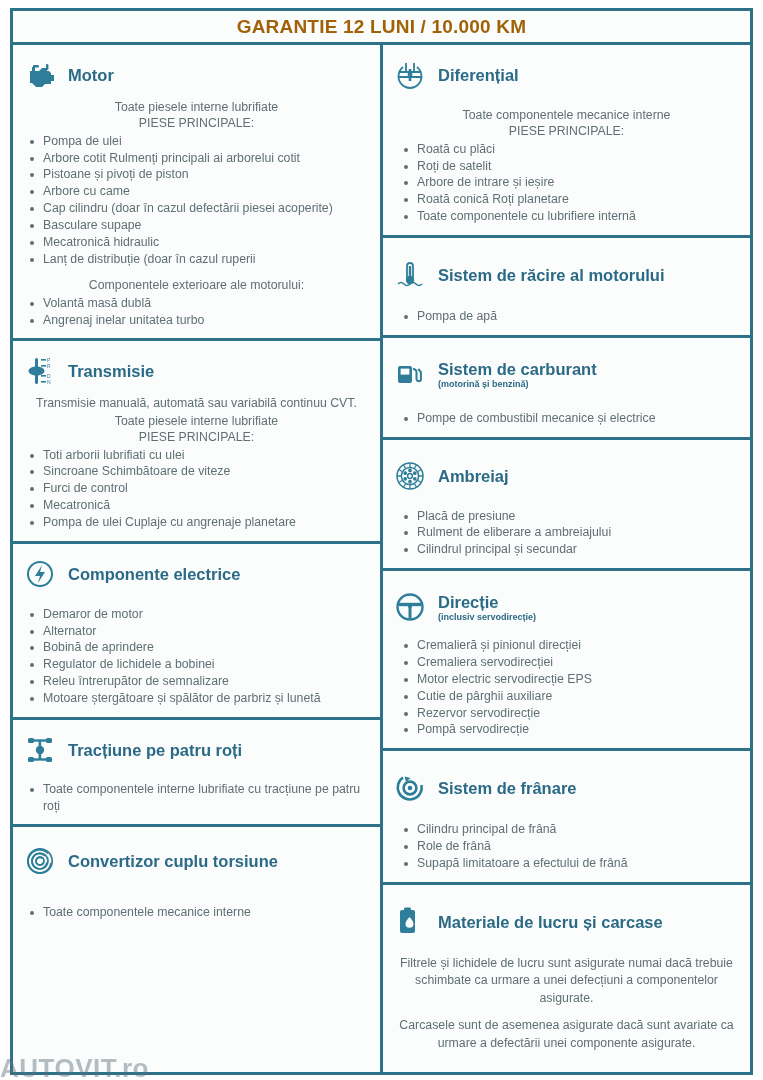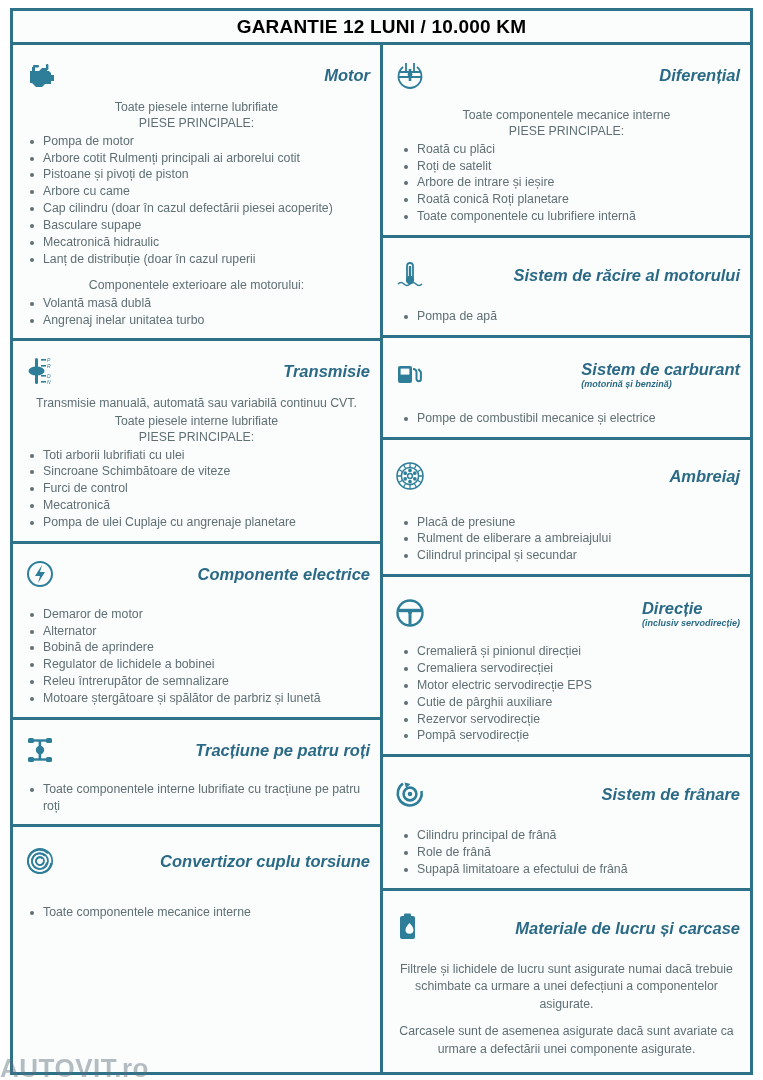--- a/index.html
+++ b/index.html
@@ -21,21 +21,21 @@
   
   .header-bar {
     border: 3px solid #2e7289;
     background: #fbfdfd;
     height: 37px;
     display: flex;
     align-items: center;
     justify-content: center;
   }
   .header-title {
-    color: #000000;
+    color: #a16207;
     font-size: 19px;
     font-weight: bold;
     letter-spacing: 0.2px;
     white-space: nowrap;
   }
 
   
   .columns {
     display: flex;
     gap: 0px;
@@ -57,24 +57,23 @@
     position: relative;
   }
   .col-left  .card { border-top-width: 0; }
   .col-right .card { border-top-width: 0; border-left-width: 0; }
   .col-left  .card:first-child,
   .col-right .card:first-child { border-top-width: 0; }
 
   .card-head {
     display: flex;
     align-items: center;
-    justify-content: space-between;
+    justify-content: flex-start;
     gap: 11px;
     padding: 5px 0 6px 0;
-    font-style: italic;
   }
   .card-title-wrap { display: flex; flex-direction: column; align-items: flex-start; }
   .card-title {
     color: #2b6a86;
     font-size: 16.5px;
     font-weight: bold;
     white-space: nowrap;
     line-height: 1.1;
   }
   .card-sub {
@@ -179,21 +178,21 @@
               <rect x="22" y="4" width="2.4" height="6" rx="1"></rect>
             </svg>
           </span>
           <div class="card-title-wrap">
             <div class="card-title">Motor</div>
           </div>
         </div>
         <div class="intro">Toate piesele interne lubrifiate</div>
         <div class="subhead">PIESE PRINCIPALE:</div>
         <ul class="list">
-          <li>Pompa de motor</li>
+          <li>Pompa de ulei</li>
           <li>Arbore cotit Rulmenți principali ai arborelui cotit</li>
           <li>Pistoane și pivoți de piston</li>
           <li>Arbore cu came</li>
           <li>Cap cilindru (doar în cazul defectării piesei acoperite)</li>
           <li>Basculare supape</li>
           <li>Mecatronică hidraulic</li>
           <li>Lanț de distribuție (doar în cazul ruperii</li>
         </ul>
         <div class="gapline"></div>
         <div class="subhead">Componentele exterioare ale motorului:</div>
@@ -383,21 +382,21 @@
               <circle cx="11.2" cy="13.2" r="1.1" fill="currentColor"></circle>
               <g stroke-width="1.3">
                 <path d="M16 3v4M22.5 4.7l-2 3.5M27.3 9.5l-3.5 2M29 16h-4M27.3 22.5l-3.5-2M22.5 27.3l-2-3.5M16 29v-4M9.5 27.3l2-3.5M4.7 22.5l3.5-2M3 16h4M4.7 9.5l3.5 2M9.5 4.7l2 3.5"></path>
               </g>
             </svg>
           </span>
           <div class="card-title-wrap">
             <div class="card-title">Ambreiaj</div>
           </div>
         </div>
-        <ul class="list indent" style="margin-top:15px">
+        <ul class="list indent" style="margin-top:9px">
           <li>Placă de presiune</li>
           <li>Rulment de eliberare a ambreiajului</li>
           <li>Cilindrul principal și secundar</li>
         </ul>
       </div>
 
       <div class="card">
         <div class="card-head" style="padding-top:11px;padding-bottom:6px">
           <span class="icon">
             <svg width="32" height="32" viewBox="0 0 32 32" fill="none" stroke="currentColor" stroke-width="2.4">

